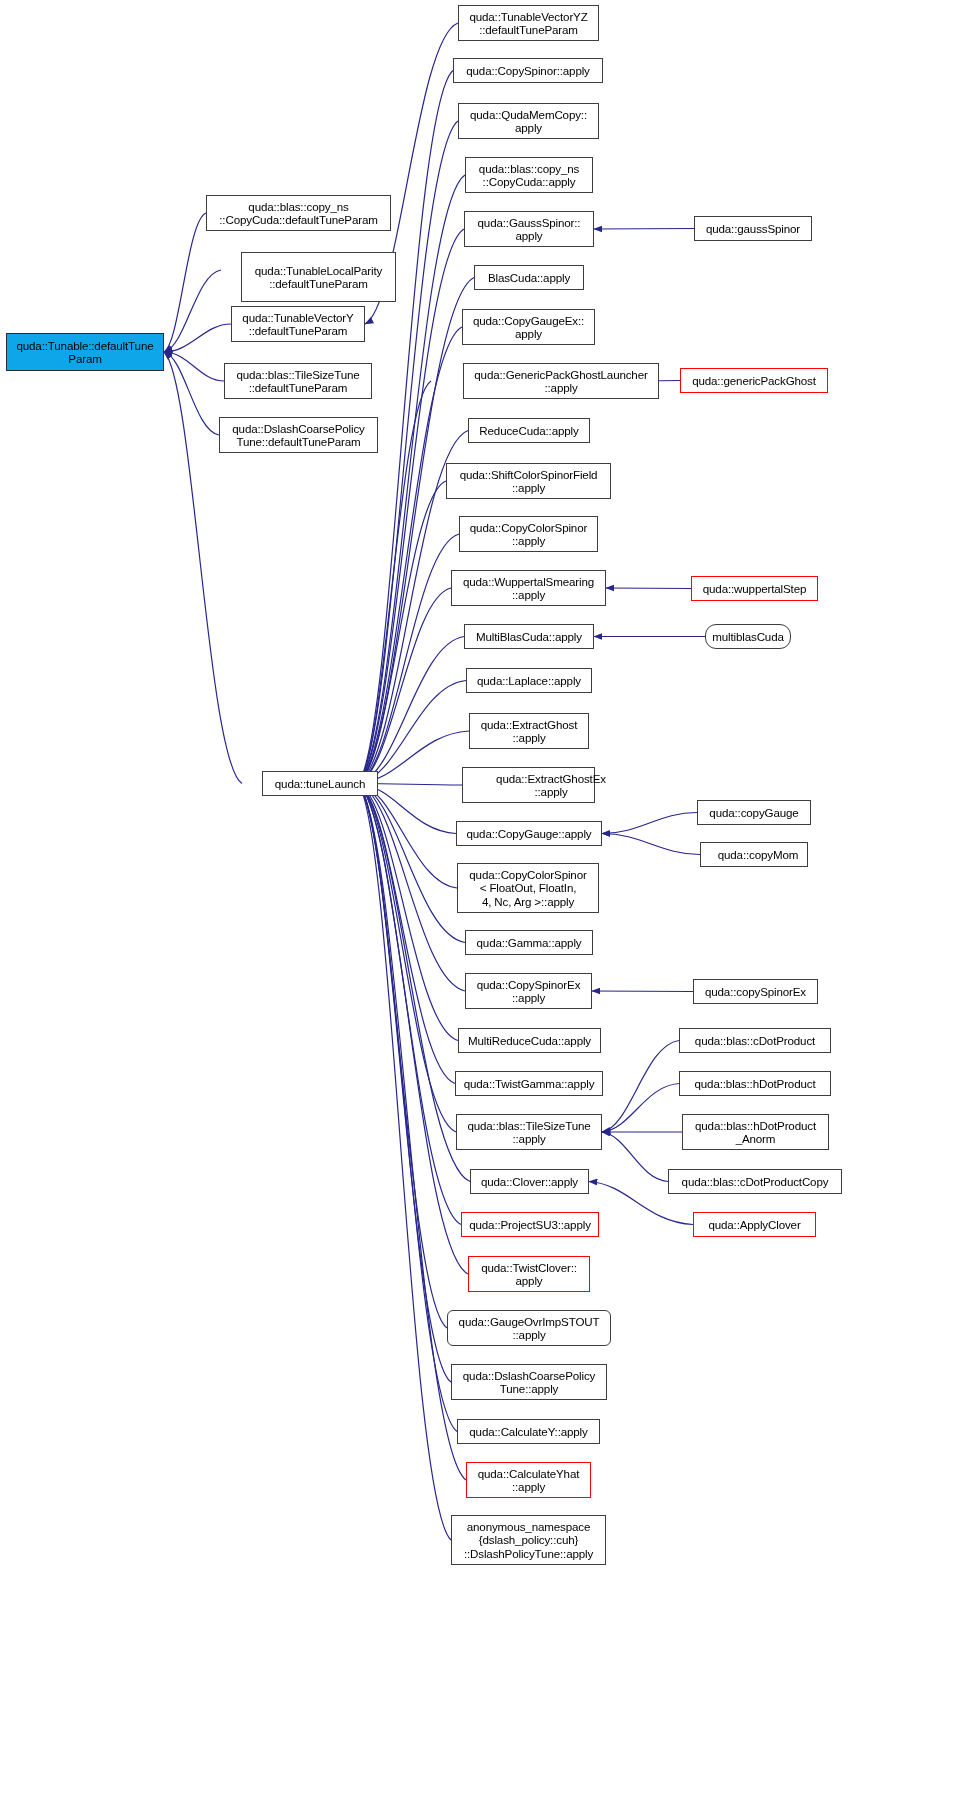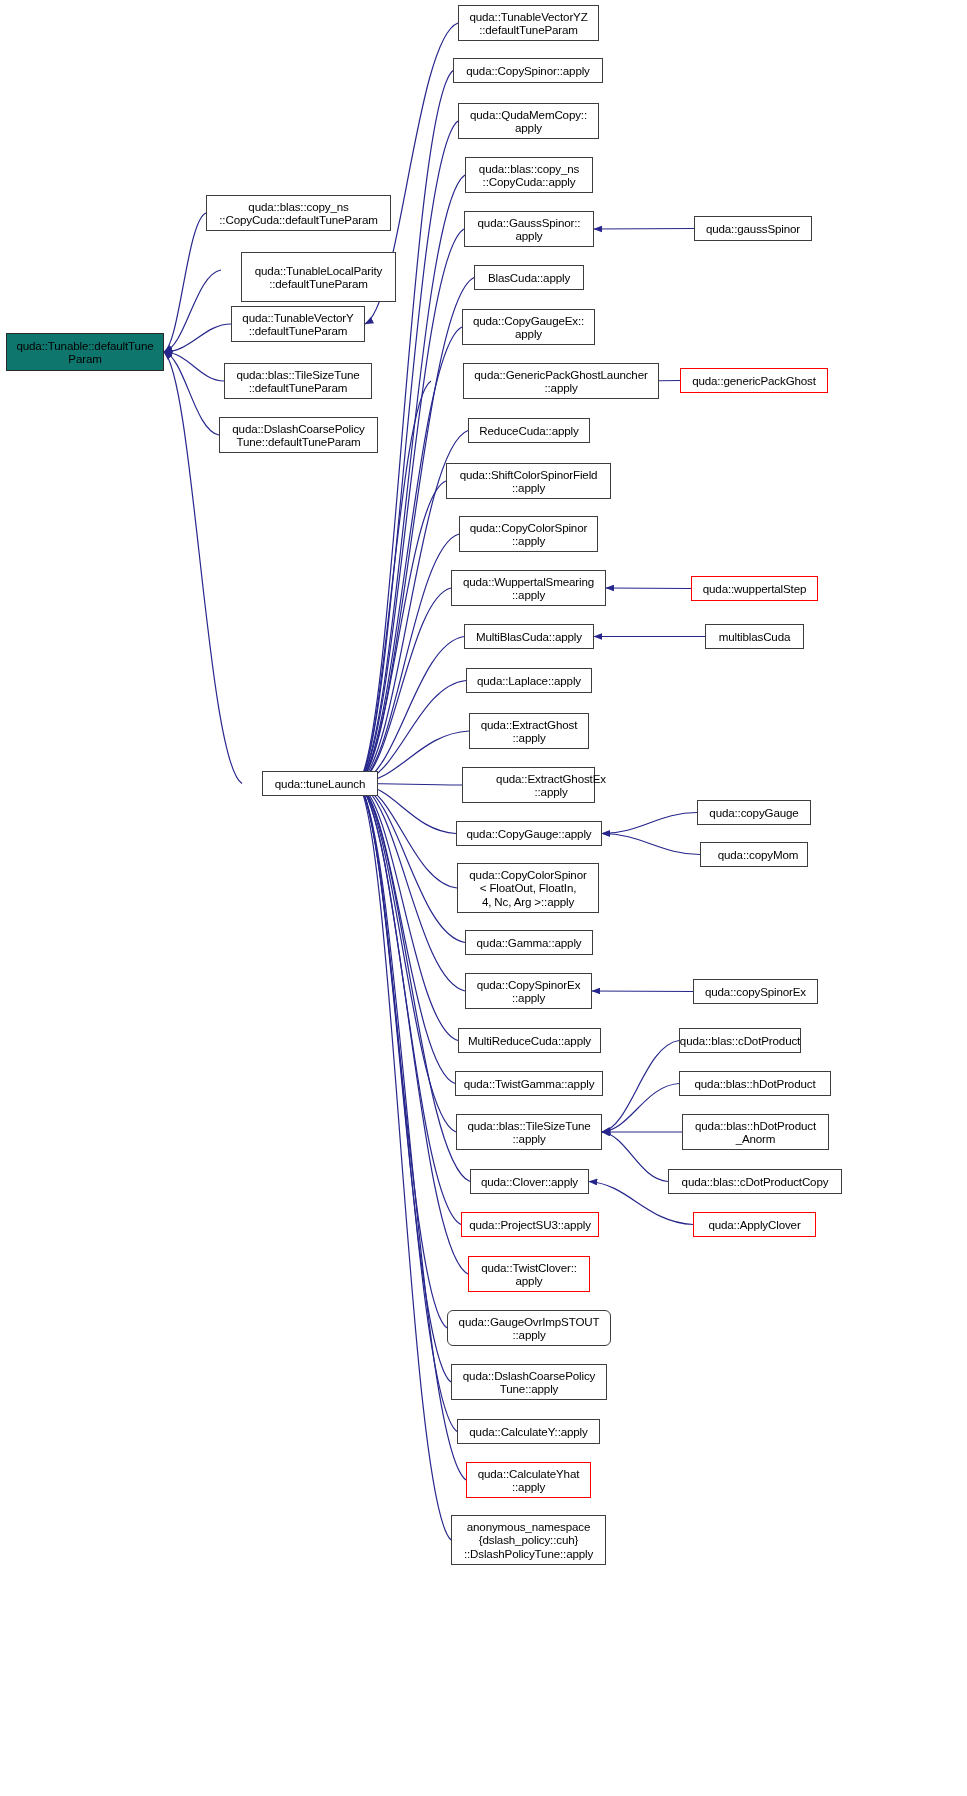--- a/index.html
+++ b/index.html
@@ -34,21 +34,21 @@
     line-height: 13.4px;
     display: flex;
     align-items: center;
     justify-content: center;
     text-align: center;
     white-space: pre-line;
     letter-spacing: -0.15px;
     z-index: 2;
   }
   .node.root {
-    background: #0f766e;
+    background: #0ea5e9;
     border-color: #2b2b2b;
   }
   .node.red {
     border-color: #ff0000;
   }
   .node span {
     display: block;
     padding: 0 3px;
   }
 </style>
@@ -176,24 +176,24 @@
 Tune::apply</span></div>
       <div class="node" style="left: 457px; top: 1419px; width: 143px; height: 25px;"><span>quda::CalculateY::apply</span></div>
       <div class="node red" style="left: 466px; top: 1462px; width: 125px; height: 36px;"><span>quda::CalculateYhat
 ::apply</span></div>
       <div class="node" style="left: 451px; top: 1515px; width: 155px; height: 50px;"><span>anonymous_namespace
 {dslash_policy::cuh}
 ::DslashPolicyTune::apply</span></div>
       <div class="node" style="left: 694px; top: 216px; width: 118px; height: 25px;"><span>quda::gaussSpinor</span></div>
       <div class="node red" style="left: 680px; top: 368px; width: 148px; height: 25px;"><span>quda::genericPackGhost</span></div>
       <div class="node red" style="left: 691px; top: 576px; width: 127px; height: 25px;"><span>quda::wuppertalStep</span></div>
-      <div class="node" style="left: 705px; top: 624px; width: 99px; height: 25px;"><span>multiblasCuda</span></div>
+      <div class="node" style="left: 705px; top: 624px; width: 86px; height: 25px; border-radius: 11px;"><span>multiblasCuda</span></div>
       <div class="node" style="left: 697px; top: 800px; width: 114px; height: 25px;"><span>quda::copyGauge</span></div>
       <div class="node" style="left: 700px; top: 842px; width: 108px; height: 25px; padding-left: 8px;"><span>quda::copyMom</span></div>
       <div class="node" style="left: 693px; top: 979px; width: 125px; height: 25px;"><span>quda::copySpinorEx</span></div>
-      <div class="node" style="left: 679px; top: 1028px; width: 122px; height: 25px;"><span>quda::blas::cDotProduct</span></div>
+      <div class="node" style="left: 679px; top: 1028px; width: 152px; height: 25px;"><span>quda::blas::cDotProduct</span></div>
       <div class="node" style="left: 679px; top: 1071px; width: 152px; height: 25px;"><span>quda::blas::hDotProduct</span></div>
       <div class="node" style="left: 682px; top: 1114px; width: 147px; height: 36px;"><span>quda::blas::hDotProduct
 _Anorm</span></div>
       <div class="node" style="left: 668px; top: 1169px; width: 174px; height: 25px;"><span>quda::blas::cDotProductCopy</span></div>
       <div class="node red" style="left: 693px; top: 1212px; width: 123px; height: 25px;"><span>quda::ApplyClover</span></div>
     </div>
 </div>
 
 </body></html>

